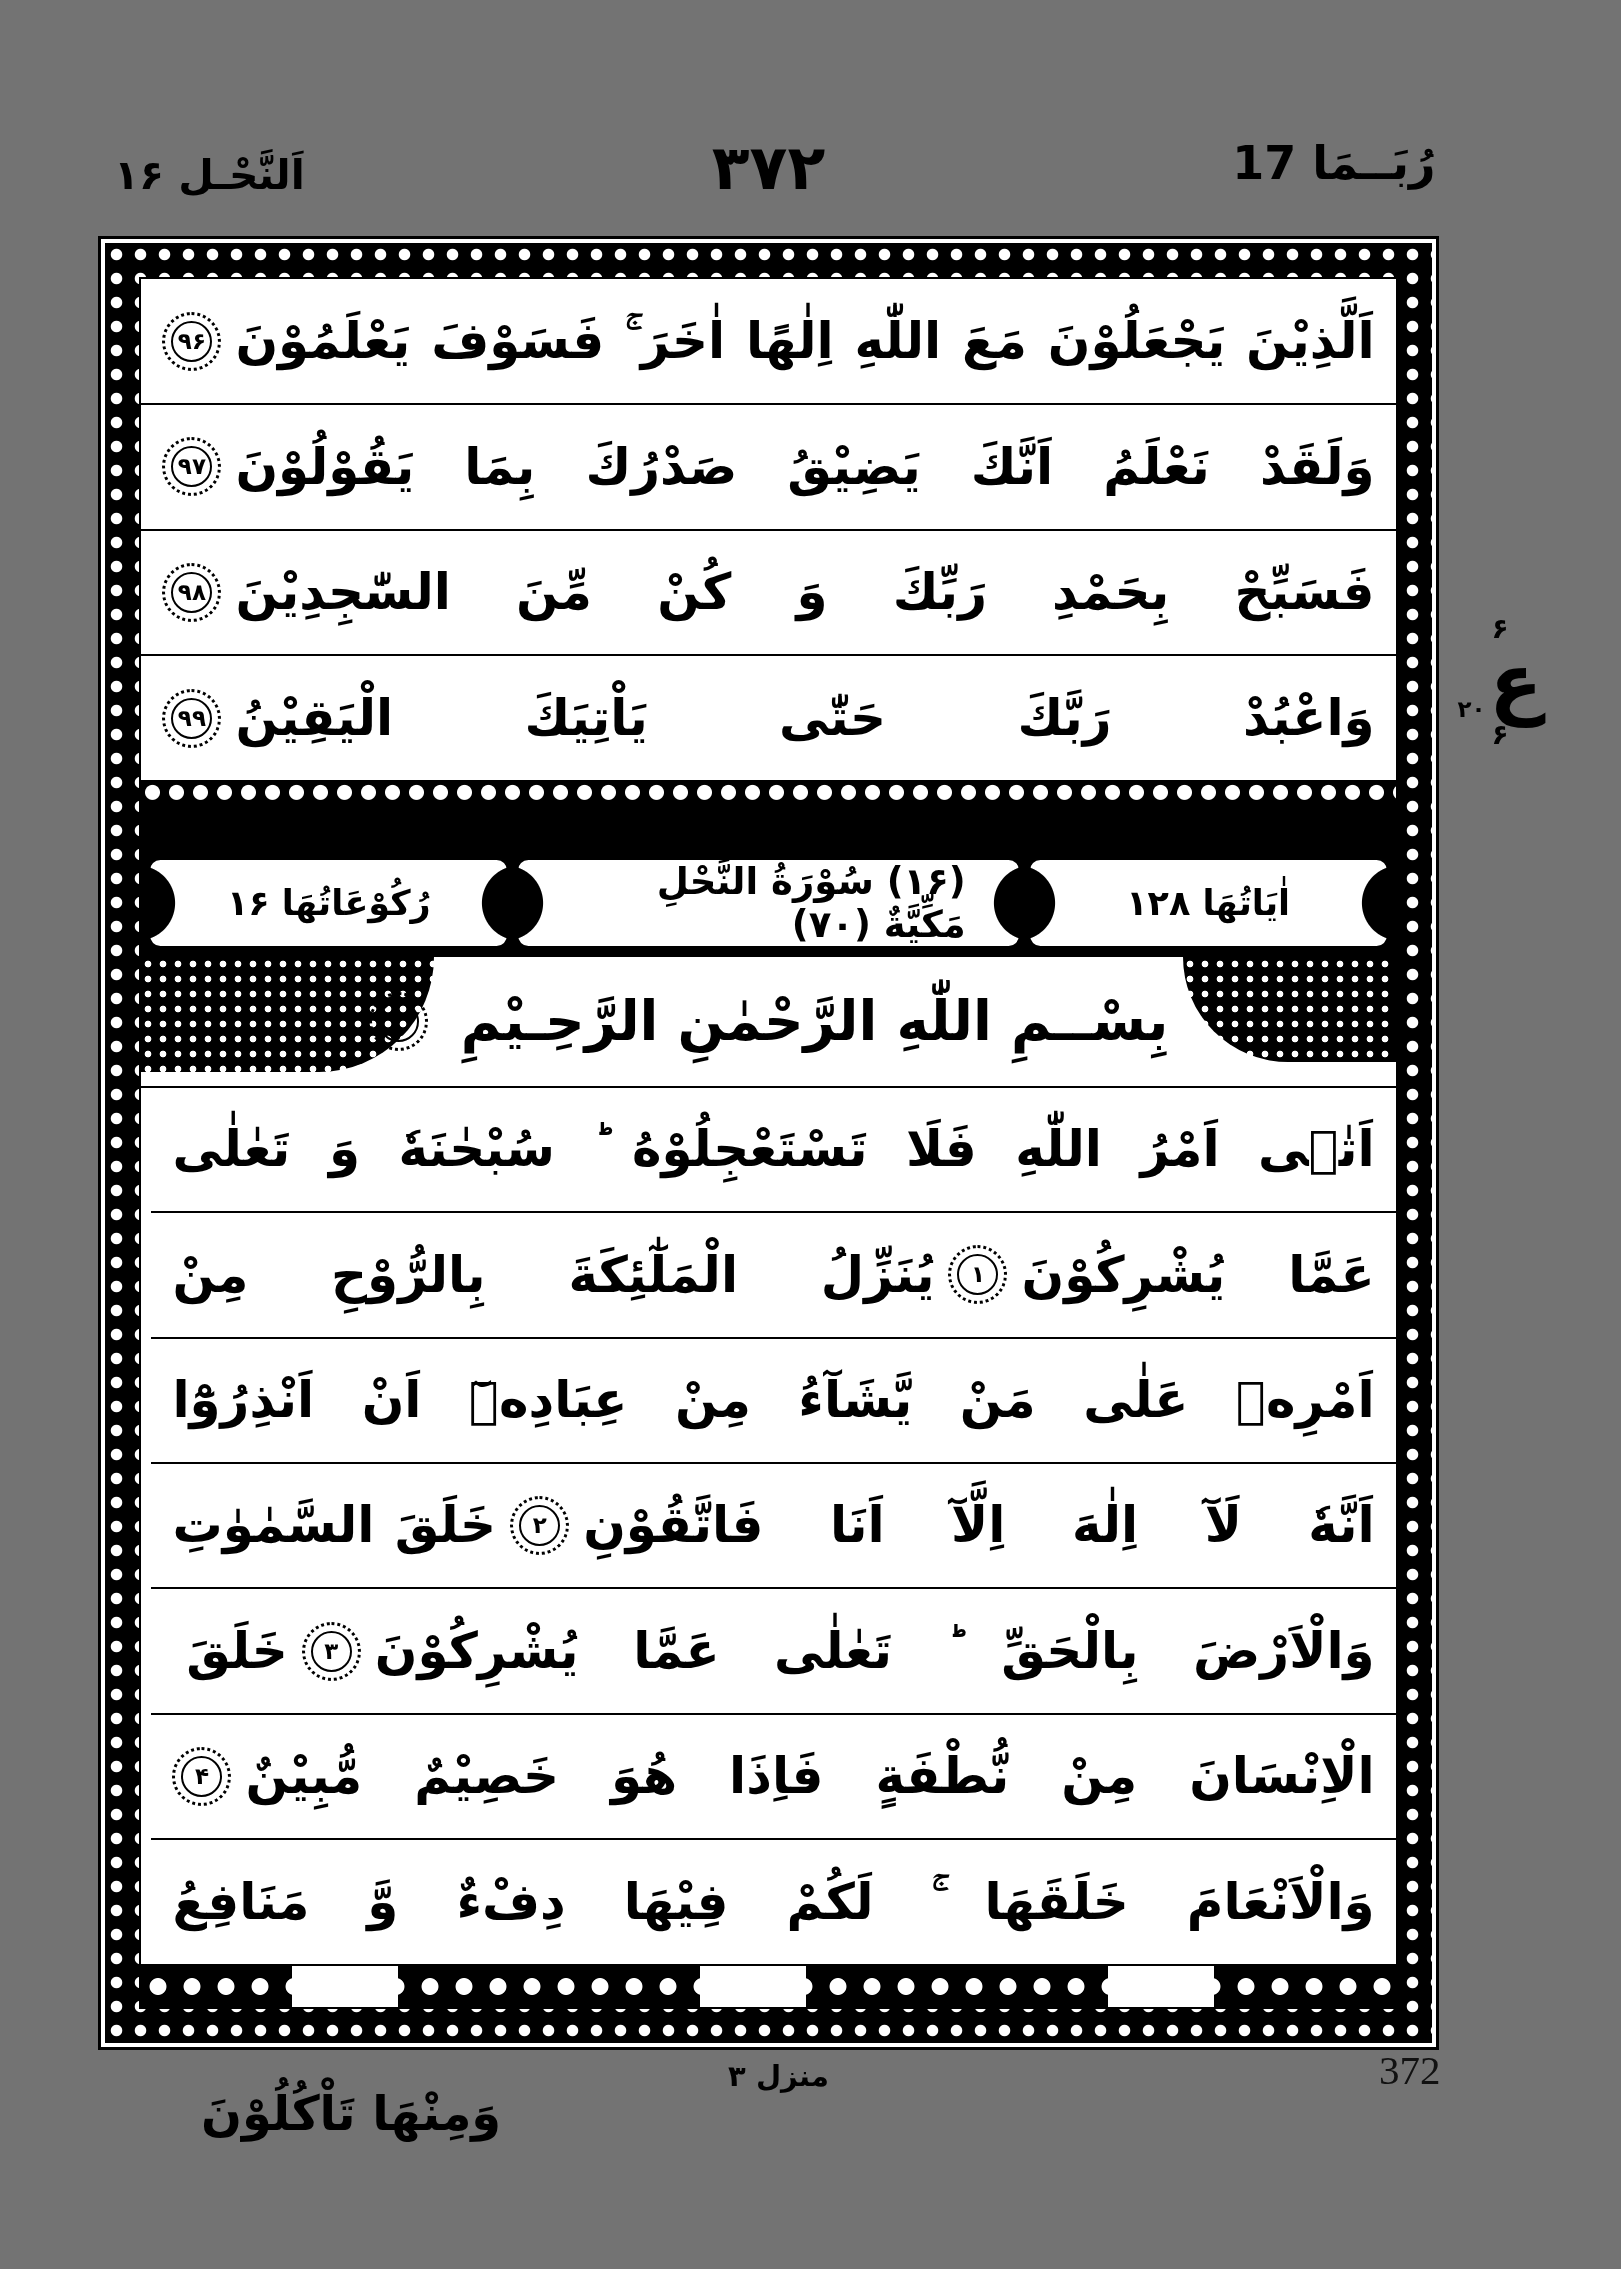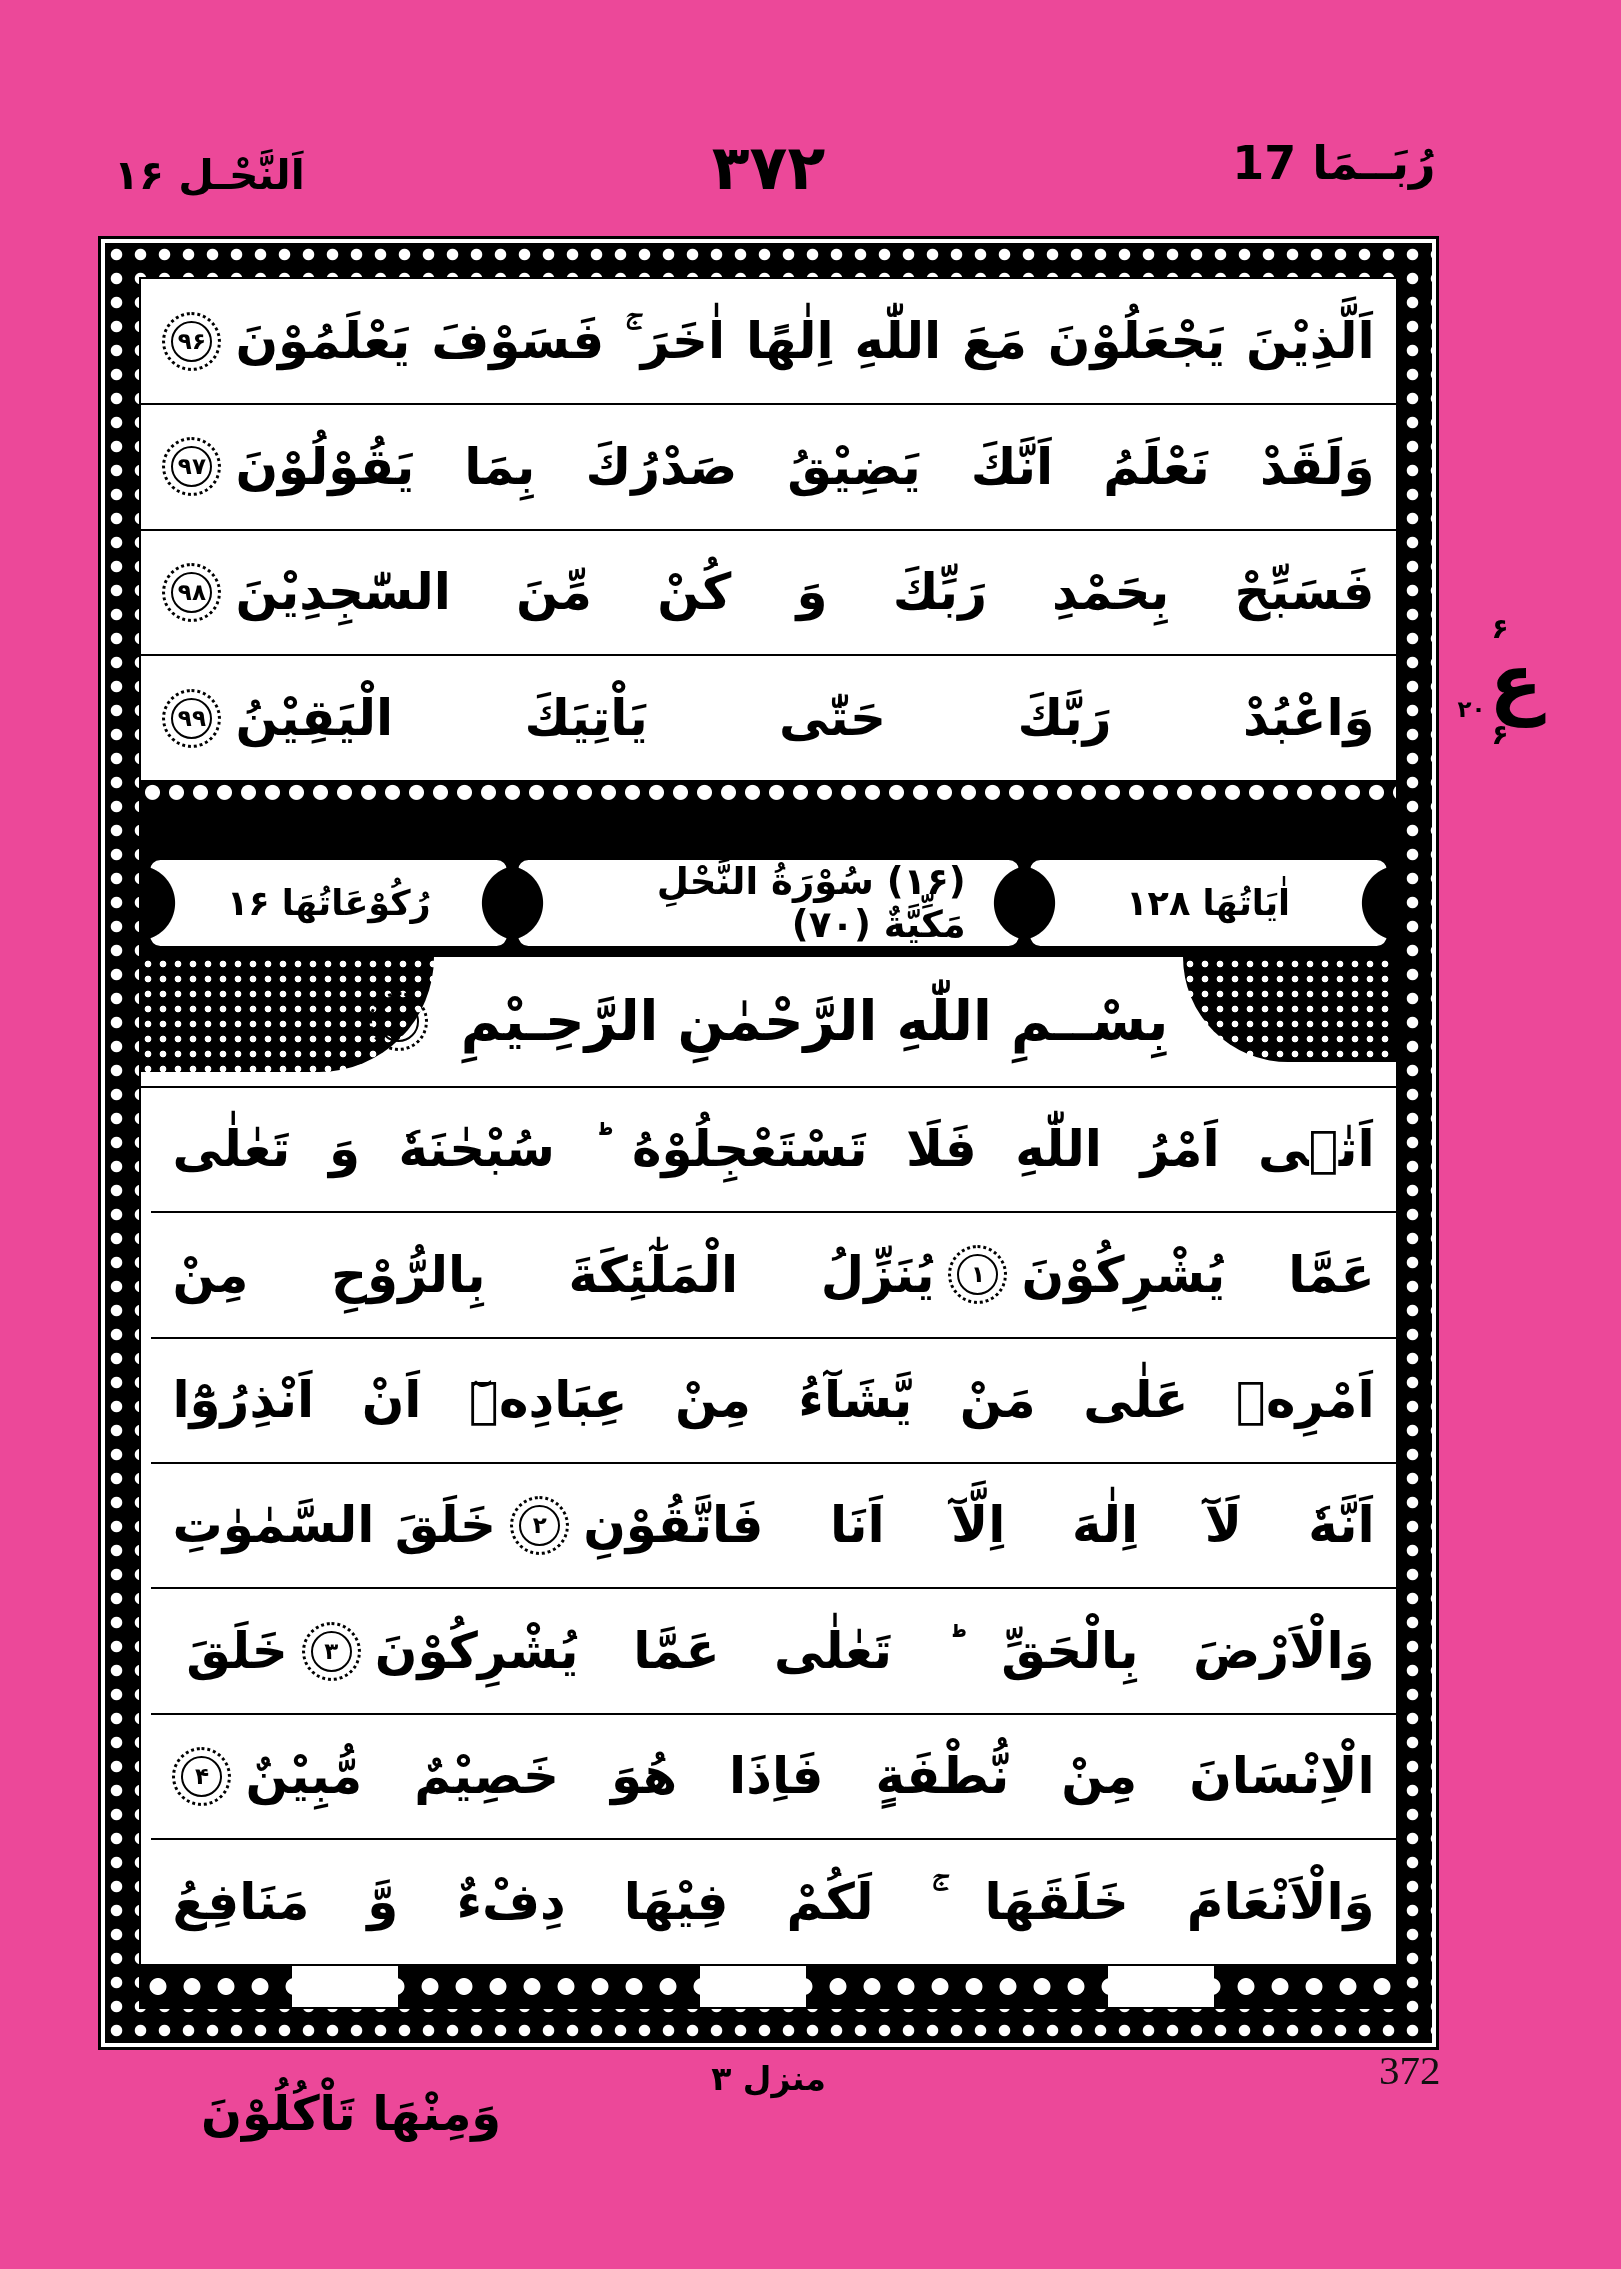--- a/index.html
+++ b/index.html
@@ -1,19 +1,19 @@
 <!DOCTYPE html>
 <html lang="ar" dir="rtl" style="font-size:14px"><head>
 <meta charset="utf-8">
 <style>
   html,body{margin:0;padding:0;background:#ffffff;}
   .page{
     position:relative;
     width:1622px;height:2270px;
-    background:#ec4899;
+    background:#737373;
     font-family:"DejaVu Sans",sans-serif;
     color:#000;
     overflow:hidden;
   }
   
   .hdr{position:absolute;top:131px;left:99px;width:1341px;height:98px;}
   .hdr .h-left{
     position:absolute;left:16px;top:19.5px;
     font-size:41px;font-weight:bold;direction:rtl;
   }
@@ -136,22 +136,22 @@
   .ruku-marker{
     position:absolute;left:1452px;top:615px;width:98px;
     display:flex;flex-direction:column;align-items:center;
     direction:rtl;line-height:1;
   }
   .rk-top,.rk-bottom{font-size:28px;font-weight:bold;}
   .rk-ain{font-size:78px;font-weight:bold;display:flex;align-items:center;}
   .rk-mid{font-size:23px;font-weight:bold;margin-right:3.5px;align-self:flex-end;}
   
   .f-manzil{
-    position:absolute;left:99px;top:2059px;width:1341px;
-    text-align:center;font-size:33px;font-weight:bold;direction:rtl;
+    position:absolute;left:109px;top:2059px;width:1341px;
+    text-align:center;font-size:29px;font-weight:bold;direction:rtl;
   }
   .f-catchword{
     position:absolute;left:202px;top:2085px;
     font-size:48px;font-weight:bold;direction:rtl;
   }
   .f-page{
     position:absolute;left:1380px;top:2046px;
     font-family:"Liberation Serif","DejaVu Serif",serif;
     font-size:41px;color:#111;
   }

